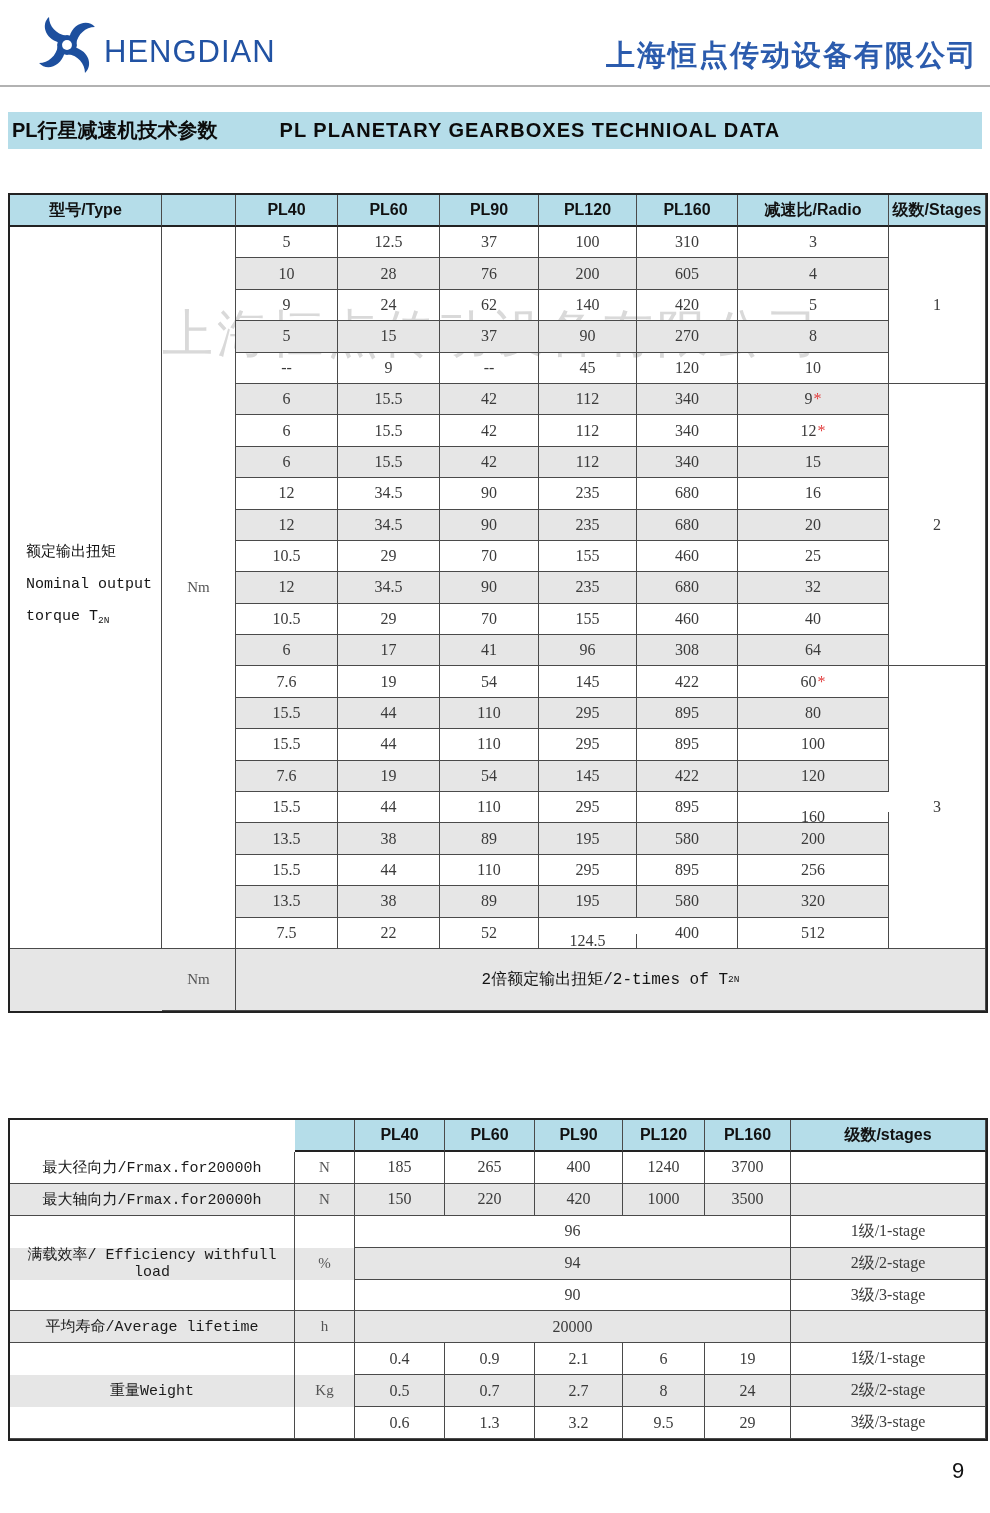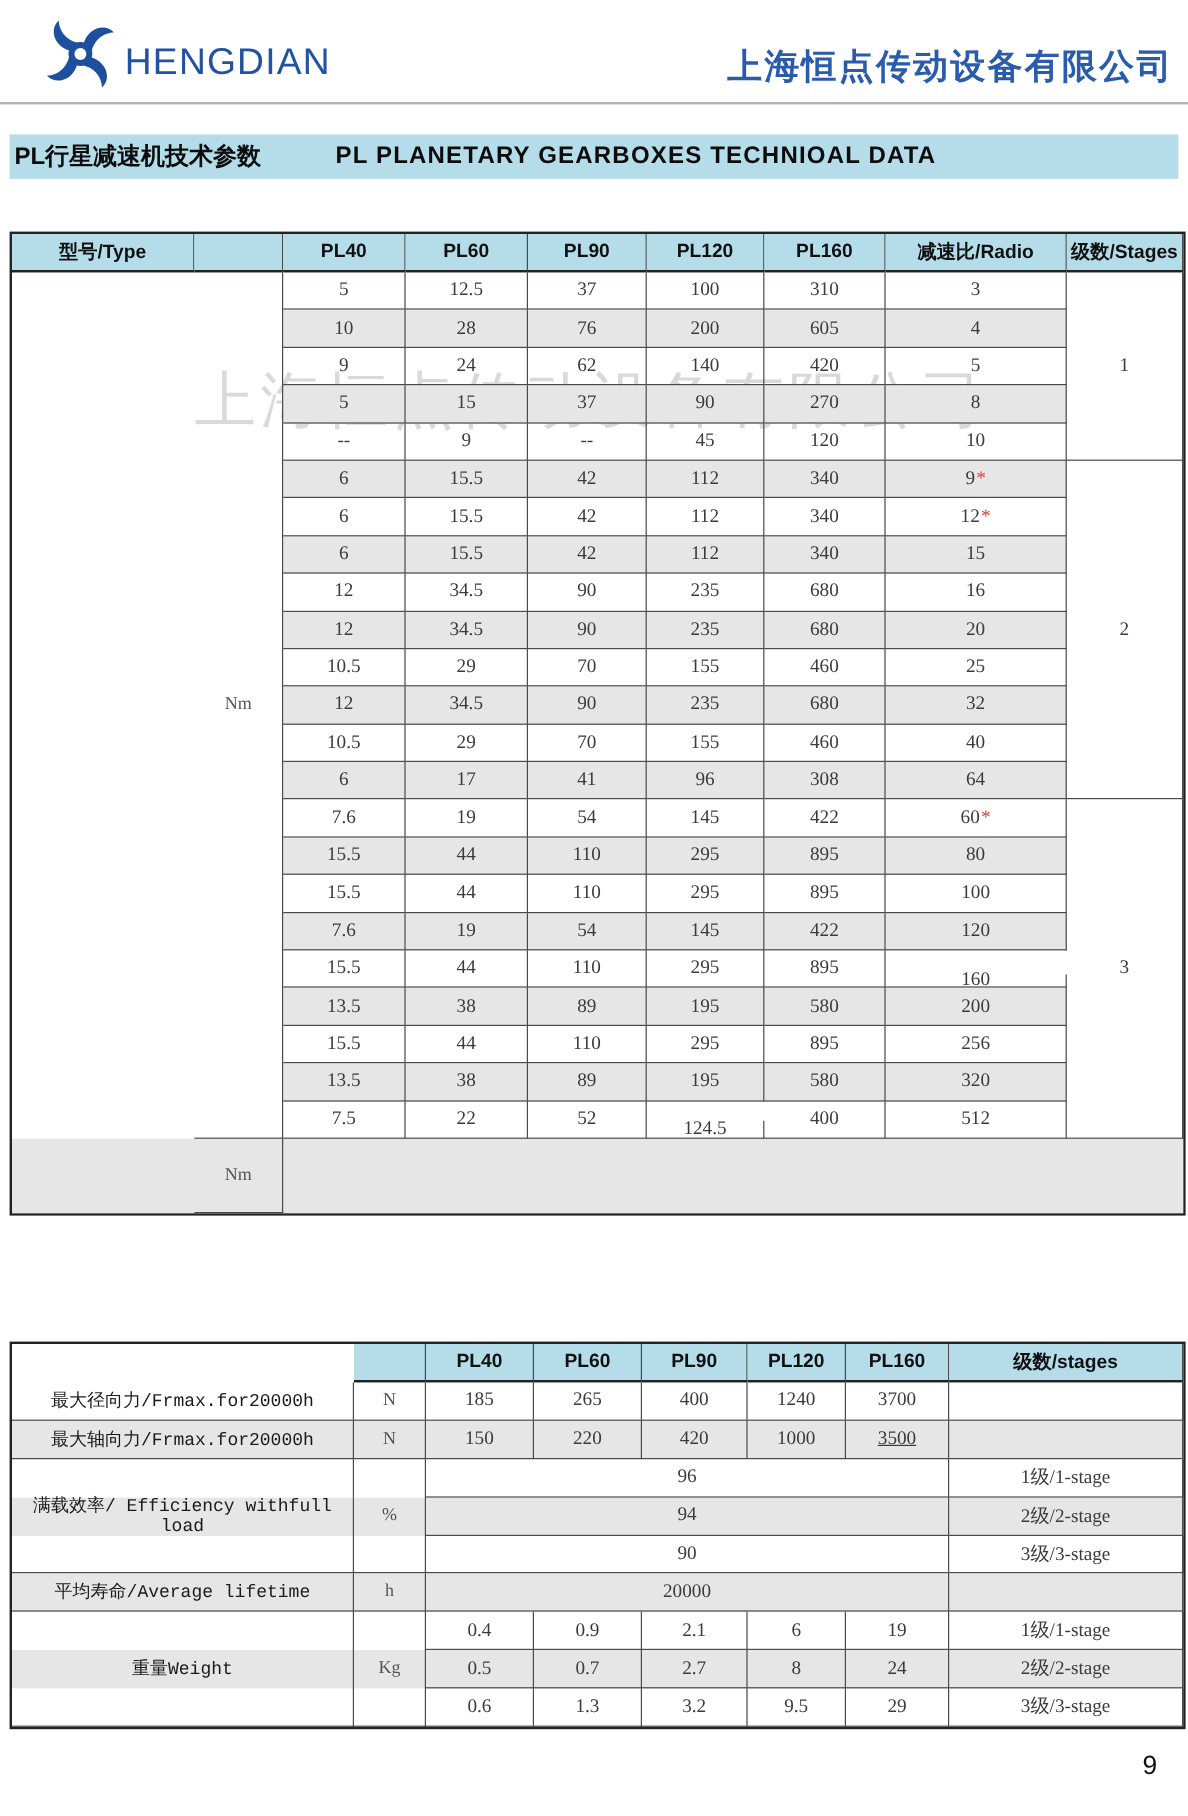--- a/index.html
+++ b/index.html
@@ -88,29 +88,40 @@
       <div class="c th" style="grid-row:1;grid-column:1">型号/Type</div>
       <div class="c th" style="grid-row:1;grid-column:2"></div>
       <div class="c th" style="grid-row:1;grid-column:3">PL40</div>
       <div class="c th" style="grid-row:1;grid-column:4">PL60</div>
       <div class="c th" style="grid-row:1;grid-column:5">PL90</div>
       <div class="c th" style="grid-row:1;grid-column:6">PL120</div>
       <div class="c th" style="grid-row:1;grid-column:7">PL160</div>
       <div class="c th" style="grid-row:1;grid-column:8">减速比/Radio</div>
       <div class="c th" style="grid-row:1;grid-column:9">级数/Stages</div>
 
+      <div class="c" style="grid-row:2/25;grid-column:1">
+        <div class="label-block">
+          <span class="line">额定输出扭矩</span>
+          <span class="line">Nominal output</span>
+          <span class="line"><span>torque T</span><span class="sub">2N</span></span>
+        </div>
+      </div>
 
       <div class="c unit" style="grid-row:2/25;grid-column:2">Nm</div>
 
       <div class="c stage-num" style="grid-row:2/7;grid-column:9">1</div>
       <div class="c stage-num" style="grid-row:7/16;grid-column:9">2</div>
       <div class="c stage-num" style="grid-row:16/25;grid-column:9">3</div>
 
       <div class="band shaded" style="grid-row:25;grid-column:1/-1"></div>
       <div class="c unit" style="grid-row:25;grid-column:2">Nm</div>
+      <div class="c merged-note" style="grid-row:25;grid-column:3/10">
+        <span>2倍额定输出扭矩/2-times of T</span>
+          <span class="sub">2N</span>
+      </div>
     <div class="band" style="grid-area: 2 / 3 / auto / 9;"></div>
         <div class="c num" style="grid-area: 2 / 3;">5</div>
         <div class="c num" style="grid-area: 2 / 4;">12.5</div>
         <div class="c num" style="grid-area: 2 / 5;">37</div>
         <div class="c num" style="grid-area: 2 / 6;">100</div>
         <div class="c num" style="grid-area: 2 / 7;">310</div>
         <div class="c num" style="grid-area: 2 / 8;">3</div>
         <div class="band shaded" style="grid-area: 3 / 3 / auto / 9;"></div>
         <div class="c num" style="grid-area: 3 / 3;">10</div>
         <div class="c num" style="grid-area: 3 / 4; text-align: center;">28</div>
@@ -317,21 +328,21 @@
         <div class="band" style="grid-area: 10 / 1 / auto / -1;"></div>
         <div class="c num" style="grid-area: 2 / 3;">185</div>
         <div class="c num" style="grid-area: 2 / 4;">265</div>
         <div class="c num" style="grid-area: 2 / 5;">400</div>
         <div class="c num" style="grid-area: 2 / 6;">1240</div>
         <div class="c num" style="grid-area: 2 / 7;">3700</div>
         <div class="c num" style="grid-area: 3 / 3;">150</div>
         <div class="c num" style="grid-area: 3 / 4;">220</div>
         <div class="c num" style="grid-area: 3 / 5;">420</div>
         <div class="c num" style="grid-area: 3 / 6;">1000</div>
-        <div class="c num" style="grid-area: 3 / 7; text-decoration: underline;">3500</div>
+        <div class="c num" style="grid-area: 3 / 7;">3500</div>
         <div class="c num" style="grid-area: 8 / 3;">0.4</div>
         <div class="c num" style="grid-area: 8 / 4;">0.9</div>
         <div class="c num" style="grid-area: 8 / 5;">2.1</div>
         <div class="c num" style="grid-area: 8 / 6;">6</div>
         <div class="c num" style="grid-area: 8 / 7;">19</div>
         <div class="c num" style="grid-area: 9 / 3;">0.5</div>
         <div class="c num" style="grid-area: 9 / 4;">0.7</div>
         <div class="c num" style="grid-area: 9 / 5;">2.7</div>
         <div class="c num" style="grid-area: 9 / 6;">8</div>
         <div class="c num" style="grid-area: 9 / 7;">24</div>

